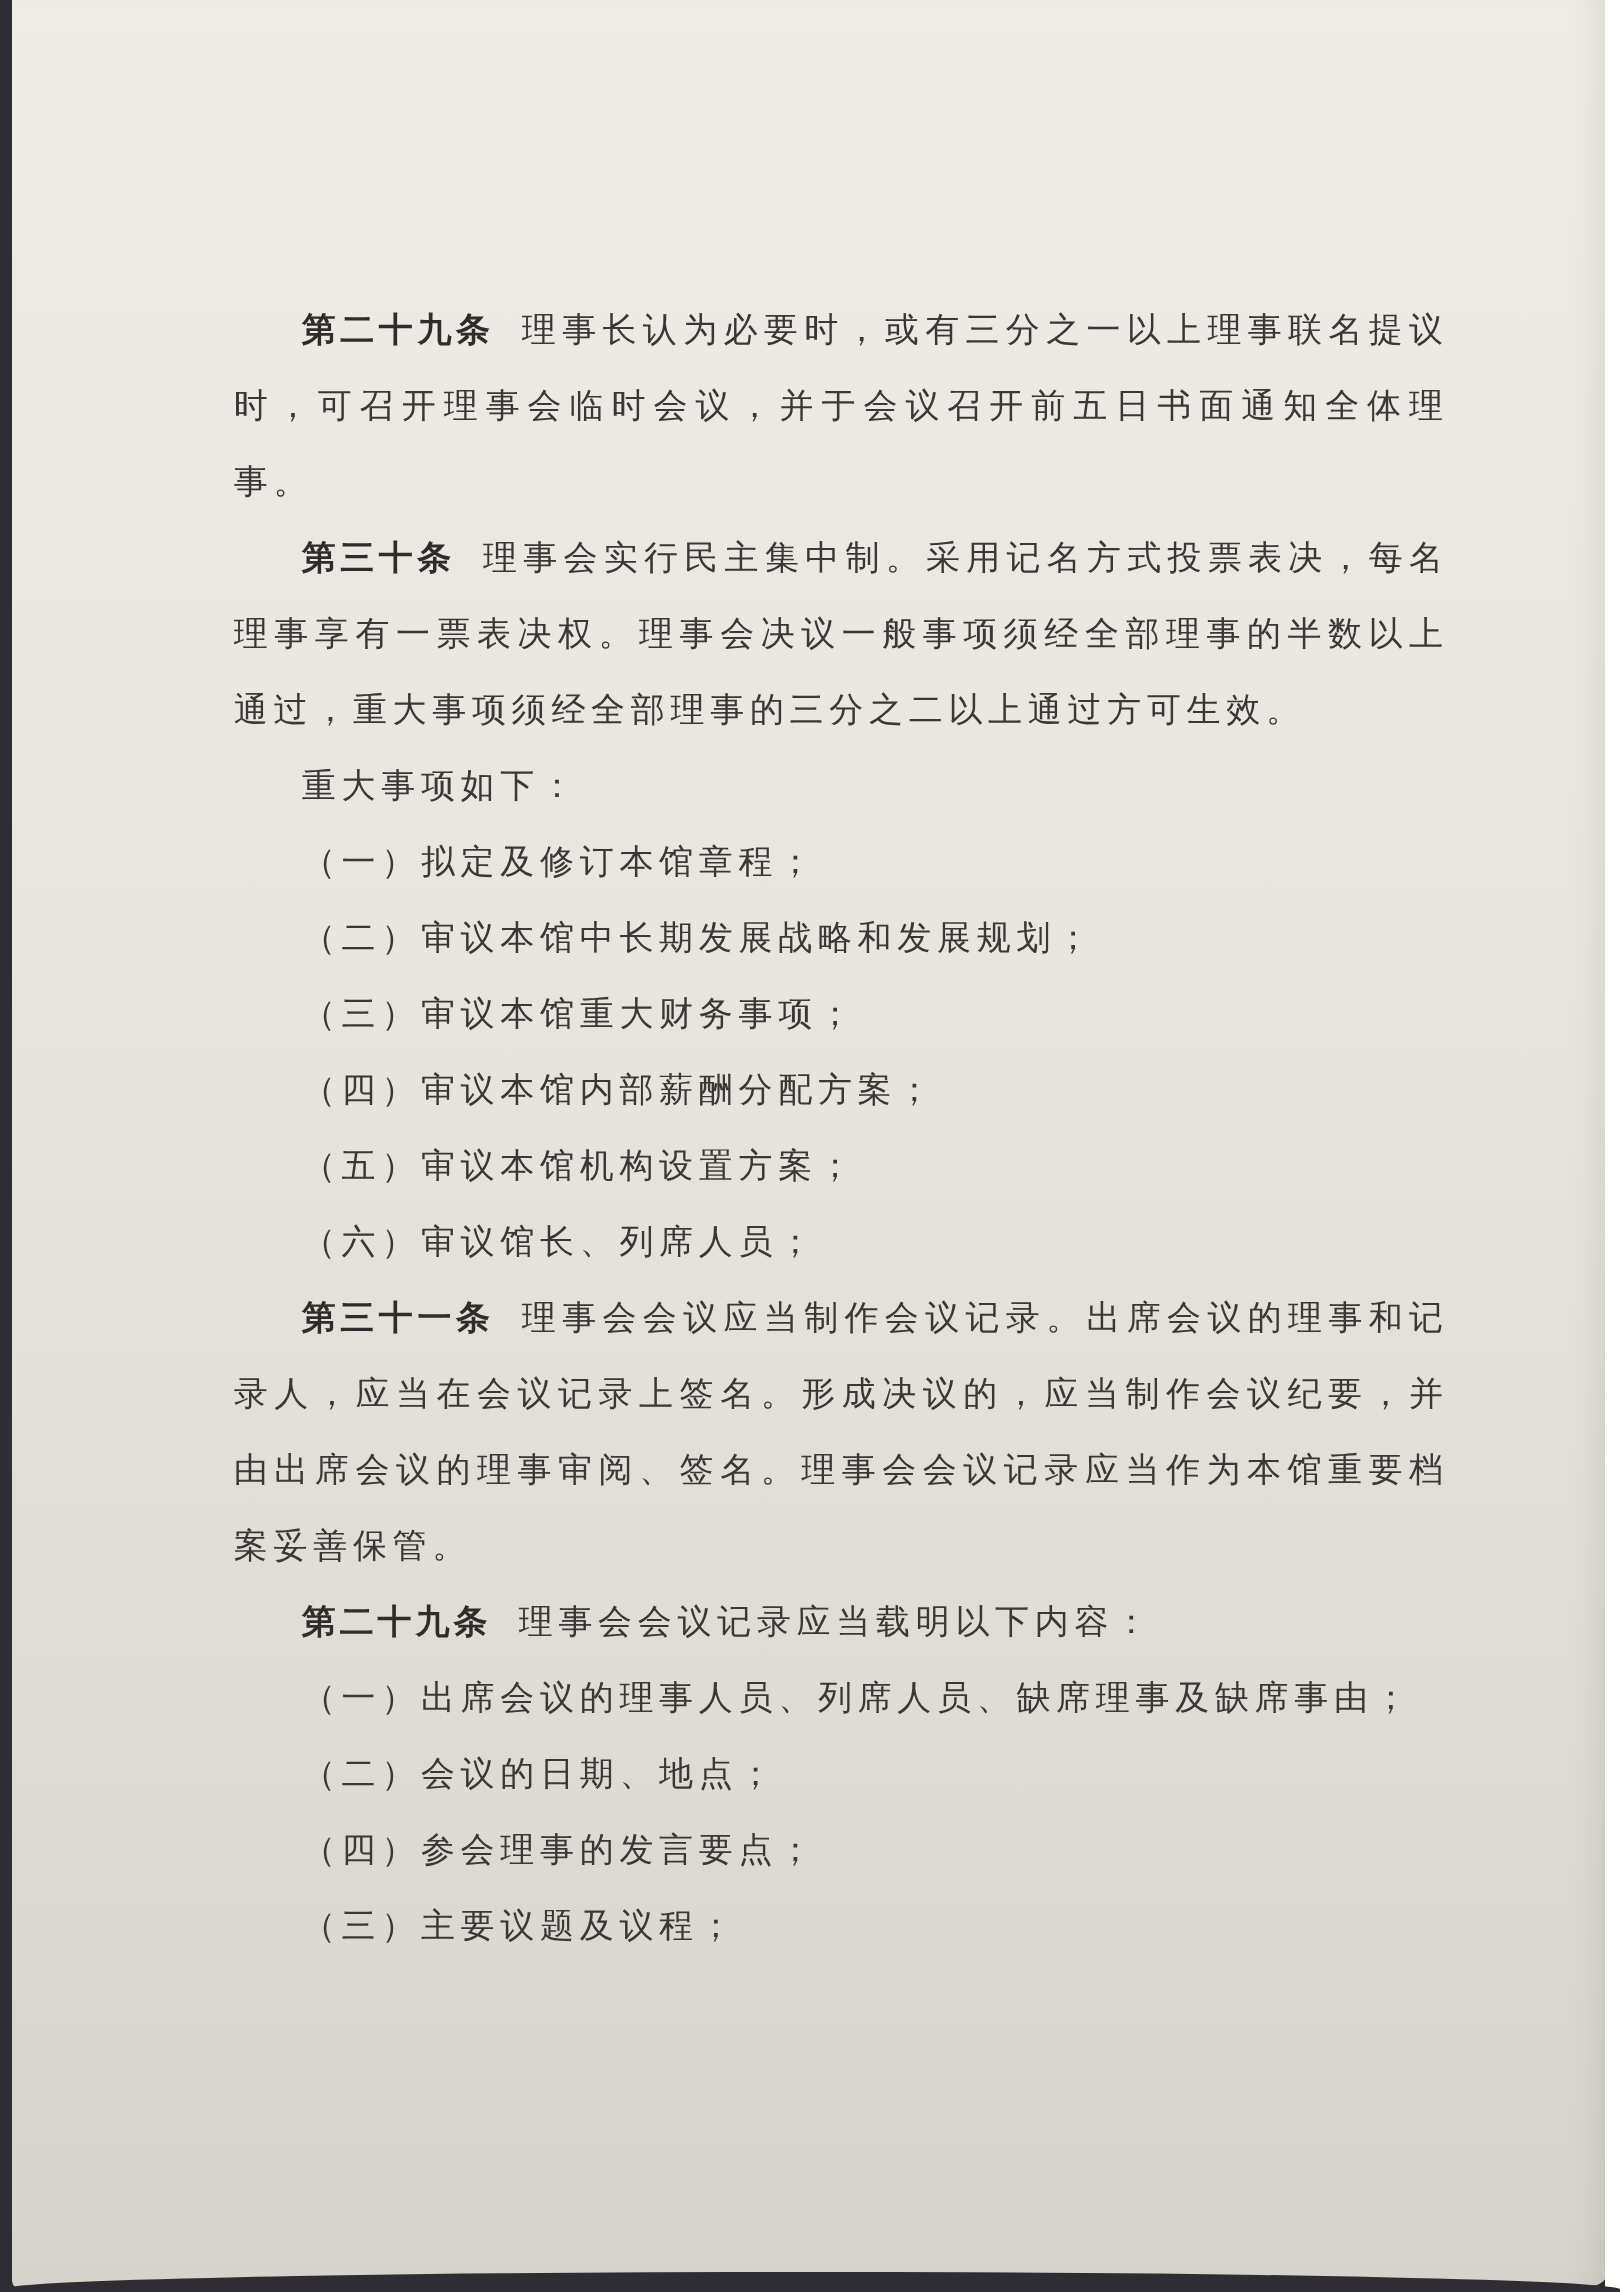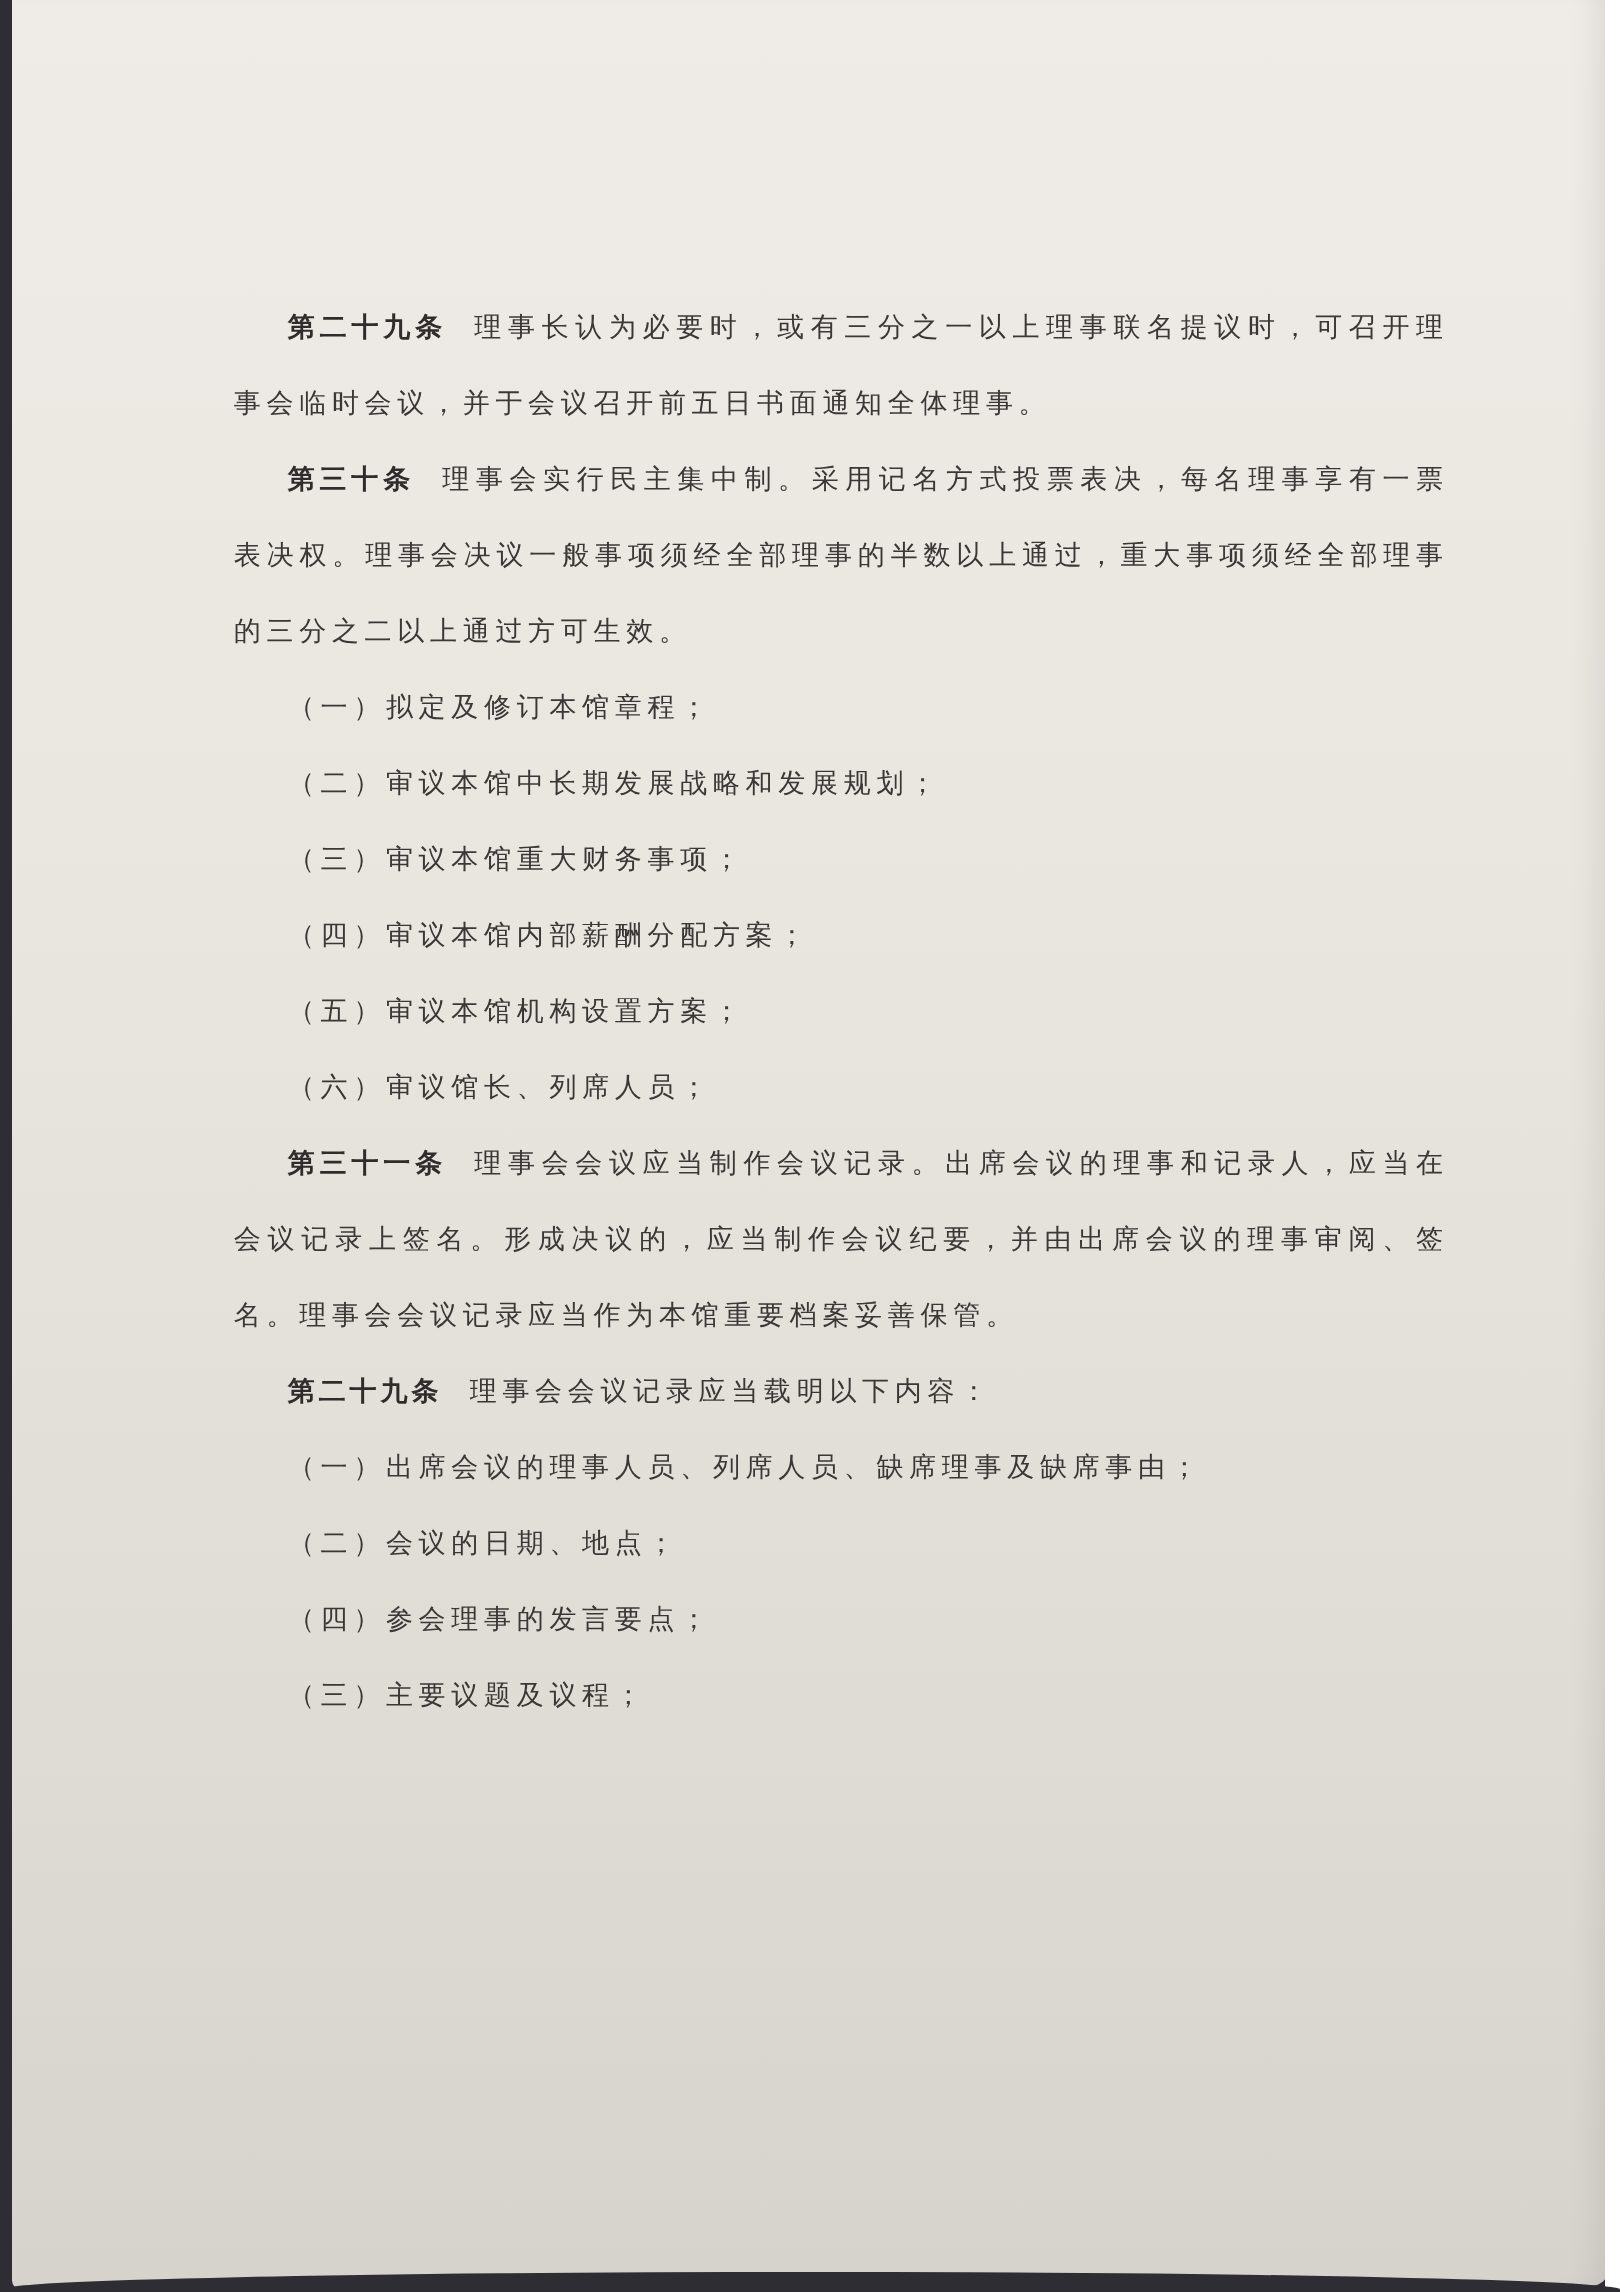--- a/index.html
+++ b/index.html
@@ -42,24 +42,23 @@
       background: #2e2d33;
       border-top-left-radius: 50% 17.6px;
       border-top-right-radius: 50% 17.6px;
     }
     .content {
       position: absolute;
       left: 222px;
       top: 291px;
       width: 1215px;
       color: #3a3836;
-      font-size: 27px;
+      font-size: 34px;
       line-height: 76px;
       letter-spacing: 5.7px;
-      font-family: Liberation Mono, monospace;
     }
     .para {
       margin: 0;
       text-indent: 2em;
       text-align: justify;
     }
     .para .head {
       font-weight: bold;
       letter-spacing: 3.9px;
       margin-right: 27.4px;
@@ -72,20 +71,21 @@
   </style>
 </head>
 <body>
 
 <div class="page">
   <div class="content">
 
     <p class="para"><span class="head">第二十九条</span><span>理事长认为必要时，或有三分之一以上理事联名提议时，可召开理事会临时会议，并于会议召开前五日书面通知全体理事。</span></p>
 
     <p class="para"><span class="head">第三十条</span><span>理事会实行民主集中制。采用记名方式投票表决，每名理事享有一票表决权。理事会决议一般事项须经全部理事的半数以上通过，重大事项须经全部理事的三分之二以上通过方可生效。</span></p>
+    <p class="item">重大事项如下：</p>
     <p class="item">（一）拟定及修订本馆章程；</p>
     <p class="item">（二）审议本馆中长期发展战略和发展规划；</p>
     <p class="item">（三）审议本馆重大财务事项；</p>
     <p class="item">（四）审议本馆内部薪酬分配方案；</p>
     <p class="item">（五）审议本馆机构设置方案；</p>
     <p class="item">（六）审议馆长、列席人员；</p>
 
     <p class="para"><span class="head">第三十一条</span><span>理事会会议应当制作会议记录。出席会议的理事和记录人，应当在会议记录上签名。形成决议的，应当制作会议纪要，并由出席会议的理事审阅、签名。理事会会议记录应当作为本馆重要档案妥善保管。</span></p>
 
     <p class="para"><span class="head">第二十九条</span><span>理事会会议记录应当载明以下内容：</span></p>

